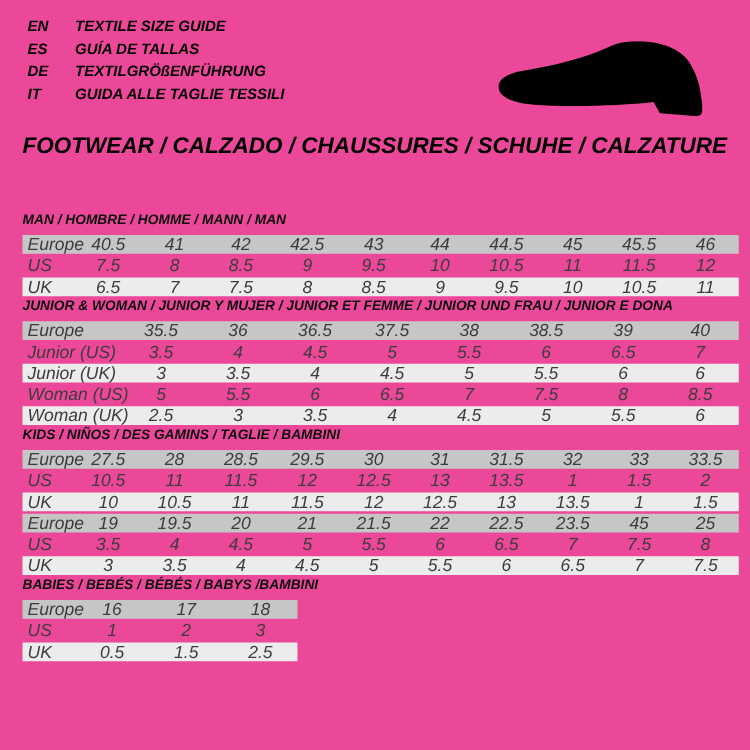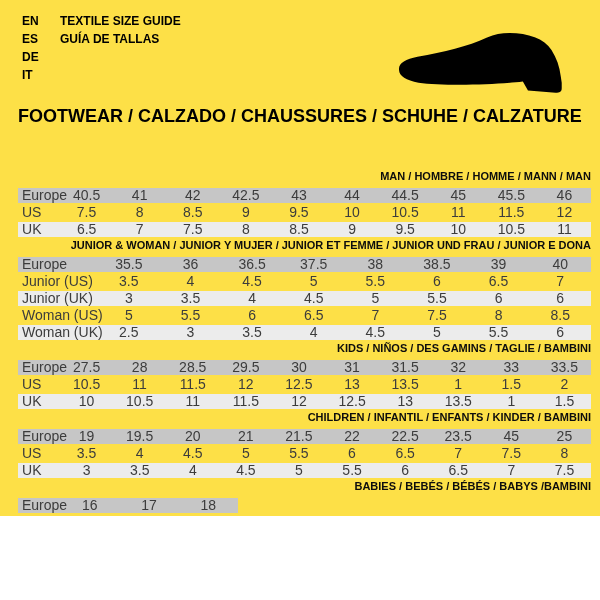--- a/index.html
+++ b/index.html
@@ -1,54 +1,56 @@
 <!DOCTYPE html>
 <html style="--header-bg: #c6c6c6; --alt-bg: #ececec; --cell-text: #3c3c3c;"><head>
 <meta charset="utf-8">
 <style>
   html,body{margin:0;padding:0;background:#fff;}
   .page{
-    position:relative;width:600px;height:516px;background:#fde047;
-    font-family:"Liberation Sans",sans-serif;color:#000;overflow:hidden;
+    position:relative;width:600px;height:600px;background:#ec4899;
+    font-family:"Liberation Sans",sans-serif;color:#000;overflow:hidden;font-style:italic;
   }
   .lang-list{position:absolute;top:12px;left:22px;}
   .lang-row{display:flex;height:18px;line-height:18px;font-weight:bold;font-size:12px;letter-spacing:0;}
   .lang-code{width:38px;}
   .footwear-title{position:absolute;top:108px;left:18px;font-weight:bold;font-size:18px;line-height:16px;}
   .shoe{position:absolute;left:396px;top:33px;width:178px;height:61px;}
   #tables{position:absolute;top:170px;left:18px;}
   .section + .section{}
-  .tbl-title{font-size:11px;font-weight:bold;height:12px;line-height:12px;margin-bottom:6px;color:#0d0d0d;white-space:nowrap;text-align:right;}
+  .tbl-title{font-size:11px;font-weight:bold;height:12px;line-height:12px;margin-bottom:6px;color:#0d0d0d;white-space:nowrap;}
   .size-table{width:573px;}
   .size-table.compact{width:220px;}
   .row{display:flex;height:15px;line-height:15px;margin-bottom:2px;font-size:14px;color:var(--cell-text,#3c3c3c);}
   .row.header{background:var(--header-bg,#c6c6c6);}
-  .row.alt{background:var(--alt-bg,#ececec);justify-content:flex-end;}
+  .row.alt{background:var(--alt-bg,#ececec);}
   .lbl{width:42px;padding-left:4px;box-sizing:border-box;white-space:nowrap;}
   .size-table.widelbl .lbl{width:80px;}
   .cell{flex:1;text-align:center;}
 </style>
 </head>
 <body>
 
 <div class="page">
   <div class="lang-list" id="lang-list">
       <div class="lang-row">
         <span class="lang-code">EN</span>
         <span class="lang-label">TEXTILE SIZE GUIDE</span>
       </div>
       <div class="lang-row">
         <span class="lang-code">ES</span>
         <span class="lang-label">GUÍA DE TALLAS</span>
       </div>
       <div class="lang-row">
         <span class="lang-code">DE</span>
+        <span class="lang-label">TEXTILGRÖßENFÜHRUNG</span>
       </div>
       <div class="lang-row">
         <span class="lang-code">IT</span>
+        <span class="lang-label">GUIDA ALLE TAGLIE TESSILI</span>
       </div>
     </div>
 
   <div class="footwear-title">FOOTWEAR / CALZADO / CHAUSSURES / SCHUHE / CALZATURE</div>
 
   <svg class="shoe" viewBox="0 0 174 54" preserveAspectRatio="none" aria-hidden="true">
     <path d="M 3 33
              C 2 27, 9 23, 21 21
              C 47 17, 70 12, 89 4
              C 96 1, 103 0, 111 0
@@ -204,21 +206,20 @@
             <span class="cell">12</span>
             <span class="cell">12.5</span>
             <span class="cell">13</span>
             <span class="cell">13.5</span>
             <span class="cell">1</span>
             <span class="cell">1.5</span>
           </div>
         </div>
       </div>
       <div class="section">
-        <div class="tbl-title">CHILDREN / INFANTIL / ENFANTS / KINDER / BAMBINI</div>
         <div class="size-table">
           <div class="row header">
             <span class="lbl">Europe</span>
             <span class="cell">19</span>
             <span class="cell">19.5</span>
             <span class="cell">20</span>
             <span class="cell">21</span>
             <span class="cell">21.5</span>
             <span class="cell">22</span>
             <span class="cell">22.5</span>

